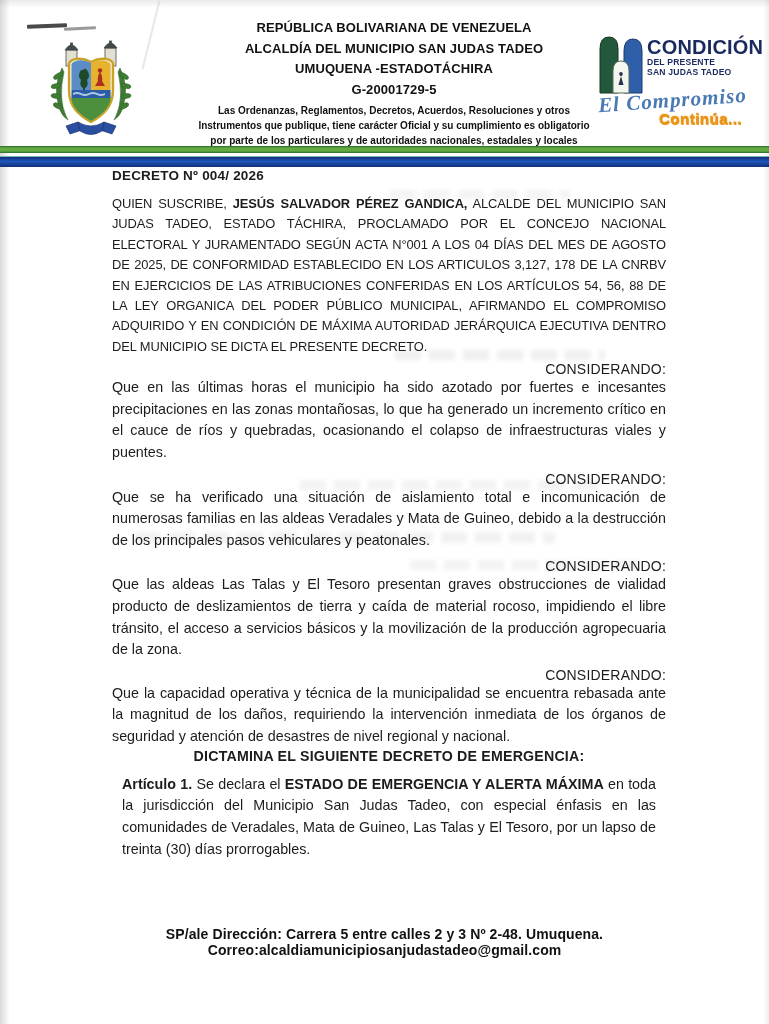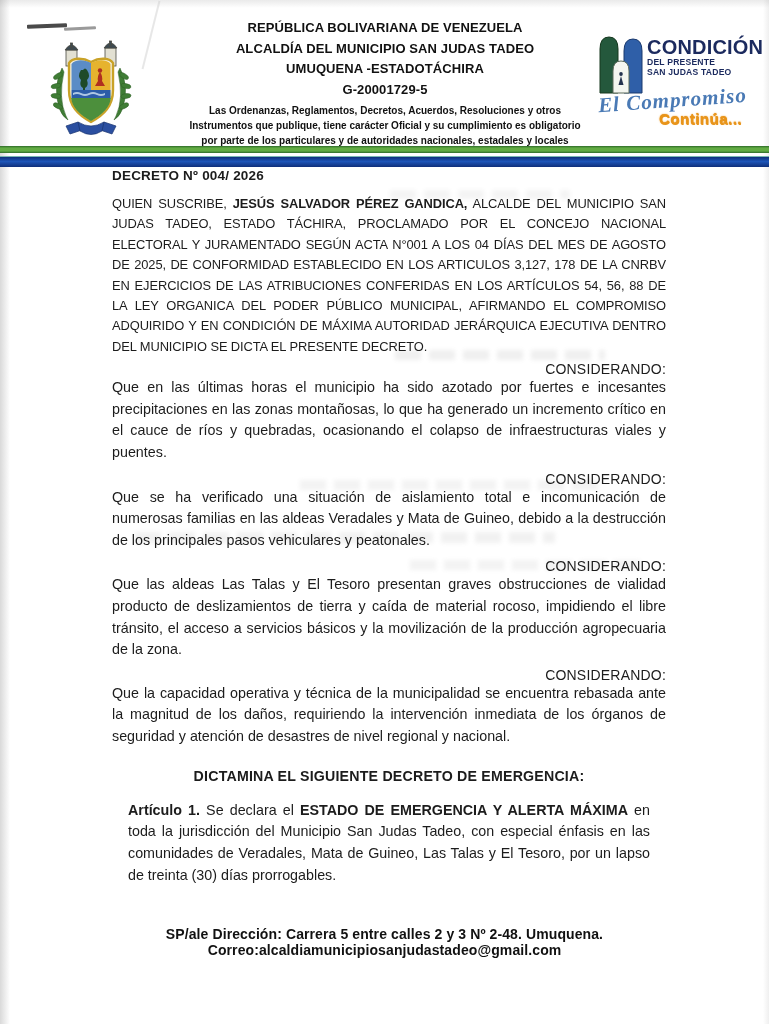--- a/index.html
+++ b/index.html
@@ -19,21 +19,21 @@
 
   .staple{position:absolute;left:27px;top:24px;width:40px;height:4px;background:#4a4a4a;
     transform:rotate(-2deg);border-radius:1px;}
   .staple2{position:absolute;left:64px;top:27px;width:32px;height:3px;background:#9a9a9a;
     transform:rotate(-3deg);border-radius:1px;}
   .crease{position:absolute;left:150px;top:0;width:2px;height:70px;background:#cfcfcf;
     transform:rotate(14deg);opacity:.5;}
 
   
   .crest{position:absolute;left:50px;top:38px;width:82px;height:108px;}
-  .org-block{position:absolute;left:170px;top:18px;width:430px;text-align:center;}
+  .org-block{position:absolute;left:179px;top:18px;width:430px;text-align:center;}
   .org-line{font-weight:bold;font-size:13px;line-height:20.5px;letter-spacing:.1px;color:#111;}
   .notice{font-weight:bold;font-size:10px;line-height:15px;margin-top:3px;color:#111;}
 
   .logo{position:absolute;left:598px;top:33px;width:165px;height:110px;}
   .logo-row{display:flex;align-items:flex-start;}
   .logo-icon{width:46px;height:62px;flex:0 0 auto;}
   .logo-textcol{margin-left:3px;margin-top:4px;}
   .logo-title{font-weight:bold;font-size:20px;letter-spacing:.2px;line-height:20px;color:#1b2a5e;}
   .logo-sub{font-weight:bold;font-size:8.6px;line-height:10px;color:#1b2a5e;letter-spacing:.2px;}
   .slogan{position:absolute;left:0px;top:55px;width:165px;}
@@ -52,21 +52,21 @@
   .content{position:absolute;left:112px;top:168px;width:554px;}
   .decree-number{font-weight:bold;font-size:13.5px;letter-spacing:.2px;margin-bottom:11px;}
   .preamble{font-size:12.9px;line-height:20.4px;text-align:justify;letter-spacing:-.1px;}
   .preamble .b{font-weight:bold;}
   .sec-heading{font-weight:normal;font-size:14px;text-align:right;margin-top:5px;letter-spacing:.2px;}
   .sec-heading.h1{margin-top:4px;}
   .sec-heading.h2{margin-top:7px;}
   .sec-heading.h3{margin-top:7px;}
   .sec-heading.h4{margin-top:6px;}
   .sec-body{font-size:14.3px;line-height:21.6px;text-align:justify;margin-top:1px;}
-  .dictamina{font-weight:bold;font-size:14.2px;text-align:center;margin-top:20px;letter-spacing:.2px;}
+  .dictamina{font-weight:bold;font-size:14.2px;text-align:center;letter-spacing:.2px;}
   .article{font-size:14.3px;line-height:21.8px;text-align:justify;margin-top:26px;}
   .article .b{font-weight:bold;}
 
   .footer-line{position:absolute;left:0;top:926px;width:769px;text-align:center;
     font-weight:bold;font-size:14px;letter-spacing:.1px;color:#111;}
 
   
   .smudge{position:absolute;filter:blur(2px);opacity:.10;pointer-events:none;
     background:repeating-linear-gradient(to right,#6a6a6a 0 26px,transparent 26px 34px);}
   .sm1{left:395px;top:350px;width:210px;height:10px;}
@@ -188,16 +188,16 @@
   <p class="sec-body" style="margin:0;">Que se ha verificado una situación de aislamiento total e incomunicación de numerosas familias en las aldeas Veradales y Mata de Guineo, debido a la destrucción de los principales pasos vehiculares y peatonales.</p>
 
   <div class="sec-heading h3">CONSIDERANDO:</div>
   <p class="sec-body" style="margin:0;">Que las aldeas Las Talas y El Tesoro presentan graves obstrucciones de vialidad producto de deslizamientos de tierra y caída de material rocoso, impidiendo el libre tránsito, el acceso a servicios básicos y la movilización de la producción agropecuaria de la zona.</p>
 
   <div class="sec-heading h4">CONSIDERANDO:</div>
   <p class="sec-body" style="margin:0;">Que la capacidad operativa y técnica de la municipalidad se encuentra rebasada ante la magnitud de los daños, requiriendo la intervención inmediata de los órganos de seguridad y atención de desastres de nivel regional y nacional.</p>
 
   <div class="dictamina">DICTAMINA EL SIGUIENTE DECRETO DE EMERGENCIA:</div>
 
-  <p class="article" style="margin:16px;"><span class="b">Artículo 1.</span><span> Se declara el </span><span class="b">ESTADO DE EMERGENCIA Y ALERTA MÁXIMA</span><span> en toda la jurisdicción del Municipio San Judas Tadeo, con especial énfasis en las comunidades de Veradales, Mata de Guineo, Las Talas y El Tesoro, por un lapso de treinta (30) días prorrogables.</span></p>
+  <p class="article" style="margin:10px;"><span class="b">Artículo 1.</span><span> Se declara el </span><span class="b">ESTADO DE EMERGENCIA Y ALERTA MÁXIMA</span><span> en toda la jurisdicción del Municipio San Judas Tadeo, con especial énfasis en las comunidades de Veradales, Mata de Guineo, Las Talas y El Tesoro, por un lapso de treinta (30) días prorrogables.</span></p>
 </div>
 
 <div class="footer-line">SP/ale Dirección: Carrera 5 entre calles 2 y 3 Nº 2-48. Umuquena. Correo:alcaldiamunicipiosanjudastadeo@gmail.com</div>
 
 </body></html>

